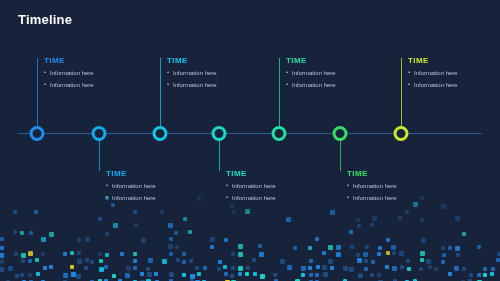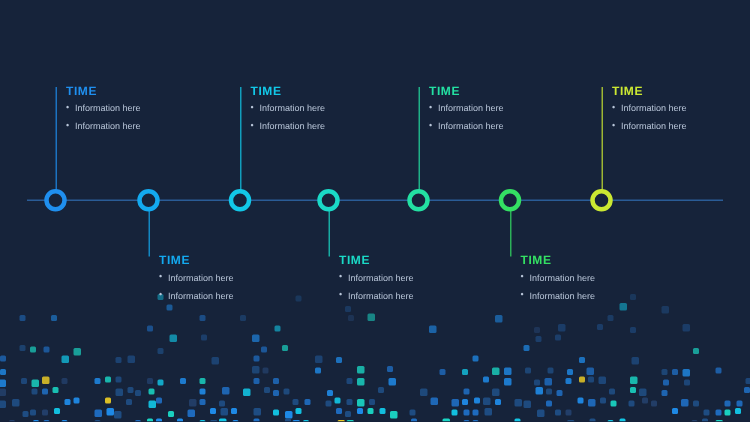--- a/index.html
+++ b/index.html
@@ -306,20 +306,21 @@
       <i style="height: 5px; width: 5px; left: 378.066px; top: 83.6032px; background: rgb(31, 79, 134); opacity: 0.99;"></i>
       <i style="height: 4px; width: 4px; left: 392.983px; top: 83.4053px; background: rgb(31, 79, 134); opacity: 0.99;"></i>
       <i style="height: 4px; width: 4px; left: 405.273px; top: 84.1296px; background: rgb(18, 200, 232); opacity: 0.99;"></i>
       <i style="height: 4px; width: 4px; left: 412.646px; top: 83.0574px; background: rgb(18, 200, 232); opacity: 0.99;"></i>
       <i style="height: 4px; width: 4px; left: 419.248px; top: 84.5572px; background: rgb(31, 79, 134); opacity: 0.99;"></i>
       <i style="height: 4px; width: 4px; left: 461.234px; top: 84.1893px; background: rgb(35, 64, 107); opacity: 0.99;"></i>
       <i style="height: 4px; width: 4px; left: 468.258px; top: 83.4431px; background: rgb(31, 79, 134); opacity: 0.99;"></i>
       <i style="height: 5px; width: 5px; left: 476.665px; top: 84.0058px; background: rgb(26, 217, 198); opacity: 0.99;"></i>
     </div>
 
+  <div id="title">Timeline</div>
 
   <div id="axis"></div>
 
   <div id="stems">
       <div class="stem" style="left: 37px; background: rgb(31, 143, 239); opacity: 0.75; top: 58px; height: 75px;"></div>
       <div class="stem" style="left: 99px; background: rgb(19, 169, 239); opacity: 0.75; top: 133px; height: 38px;"></div>
       <div class="stem" style="left: 160px; background: rgb(18, 200, 232); opacity: 0.75; top: 58px; height: 75px;"></div>
       <div class="stem" style="left: 219px; background: rgb(26, 217, 198); opacity: 0.75; top: 133px; height: 38px;"></div>
       <div class="stem" style="left: 279px; background: rgb(35, 224, 162); opacity: 0.75; top: 58px; height: 75px;"></div>
       <div class="stem" style="left: 340px; background: rgb(52, 224, 99); opacity: 0.75; top: 133px; height: 38px;"></div>

